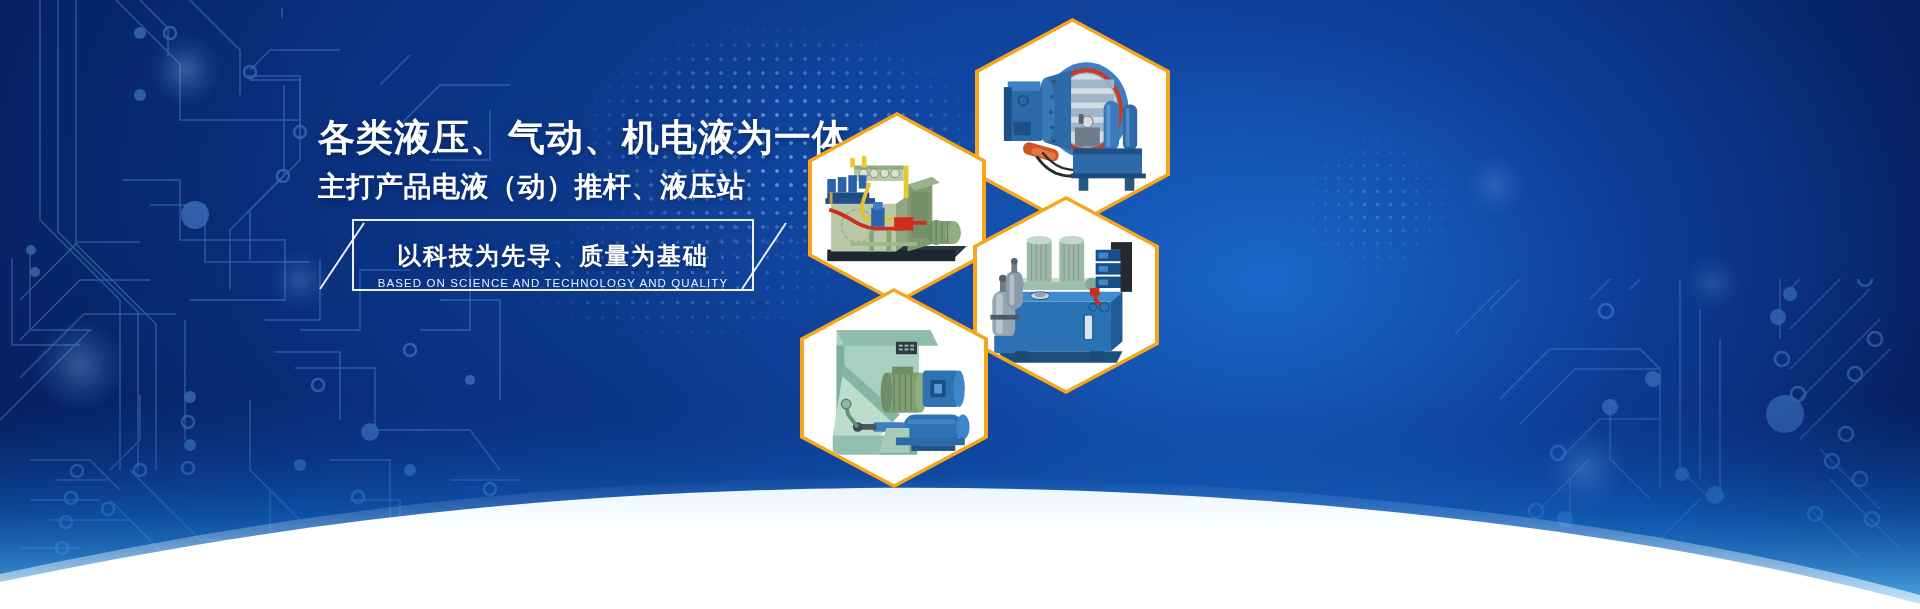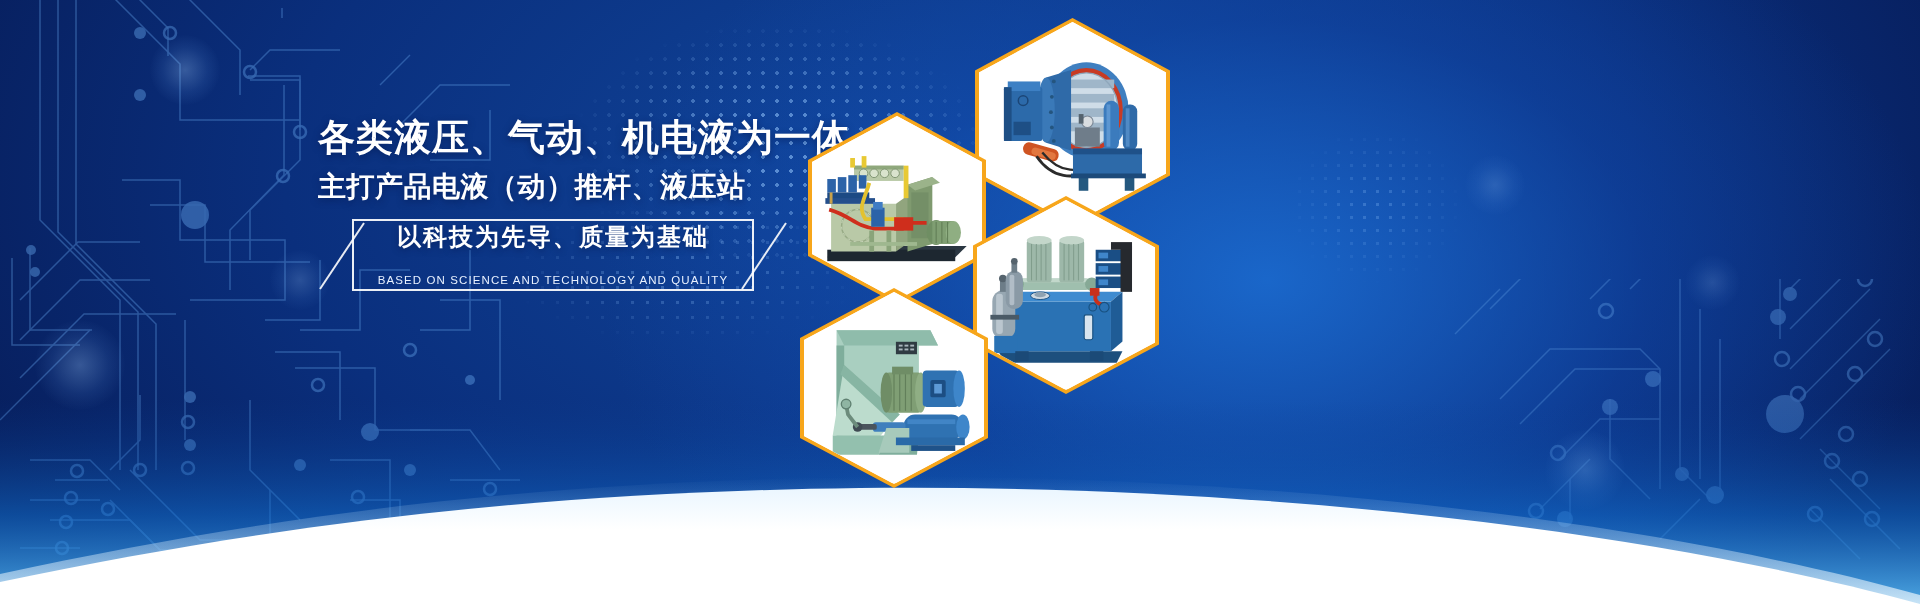--- a/index.html
+++ b/index.html
@@ -72,29 +72,29 @@
     letter-spacing:.5px; line-height:1.2; white-space:nowrap;
     text-align:left; width:455px;
     text-shadow:0 2px 7px rgba(0,20,70,.55);
   }
 
   .slogan-wrap { position:relative; margin-top:16px; width:470px; height:72px; }
   .slogan-box {
     position:absolute; left:34px; top:0; width:402px; height:72px;
     border:2px solid rgba(255,255,255,.92);
     display:flex; flex-direction:column;
-    align-items:center; justify-content:flex-start;
+    align-items:center; justify-content:flex-end;
   }
   .slogan-cn {
     font-size:24px; font-weight:bold; color:#ffffff;
     letter-spacing:2px; white-space:nowrap;
     text-shadow:0 2px 6px rgba(0,20,70,.5);
   }
   .slogan-en {
-    margin-top:21px;
+    margin-top:5px;
     font-size:11.5px; color:#e8f1ff; letter-spacing:1.1px; white-space:nowrap;
   }
   
   .slash { position:absolute; pointer-events:none; }
 
   
   .hex {
     position:absolute;
     clip-path:polygon(50% 0%, 100% 25%, 100% 75%, 50% 100%, 0% 75%, 0% 25%);
     background:#f7a61b;

